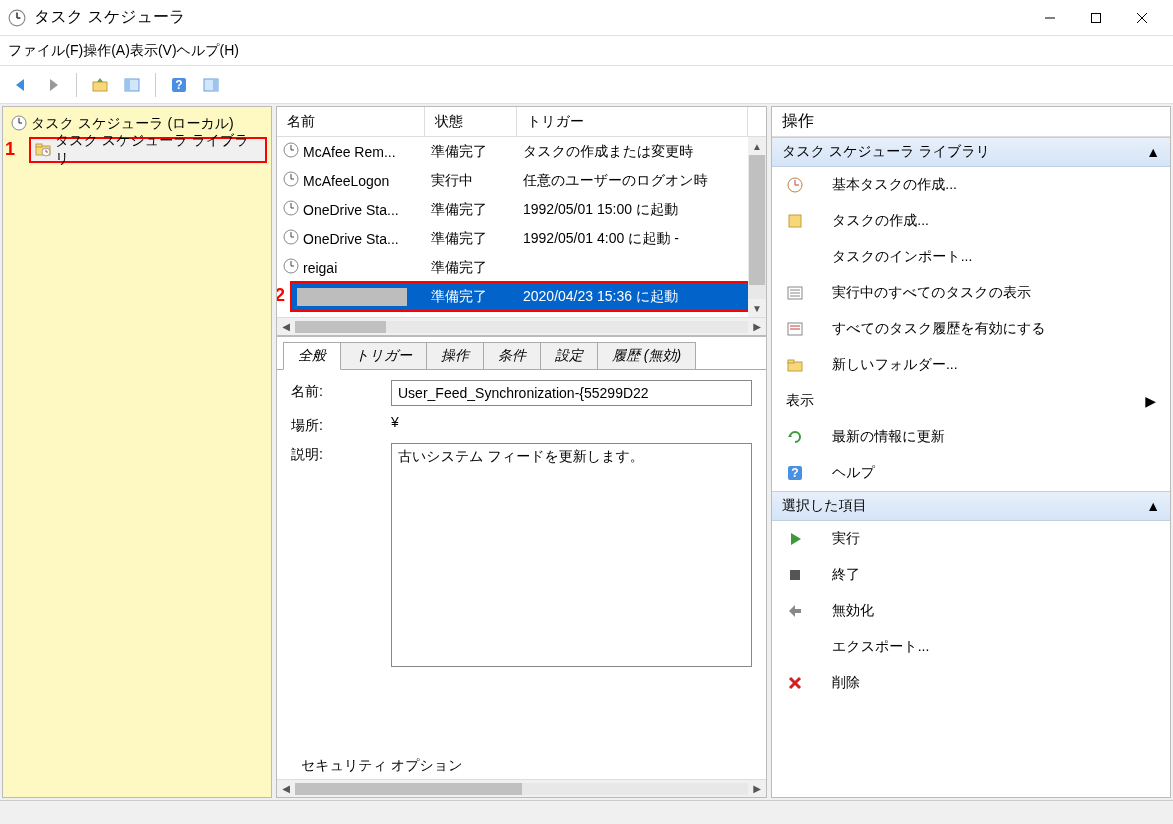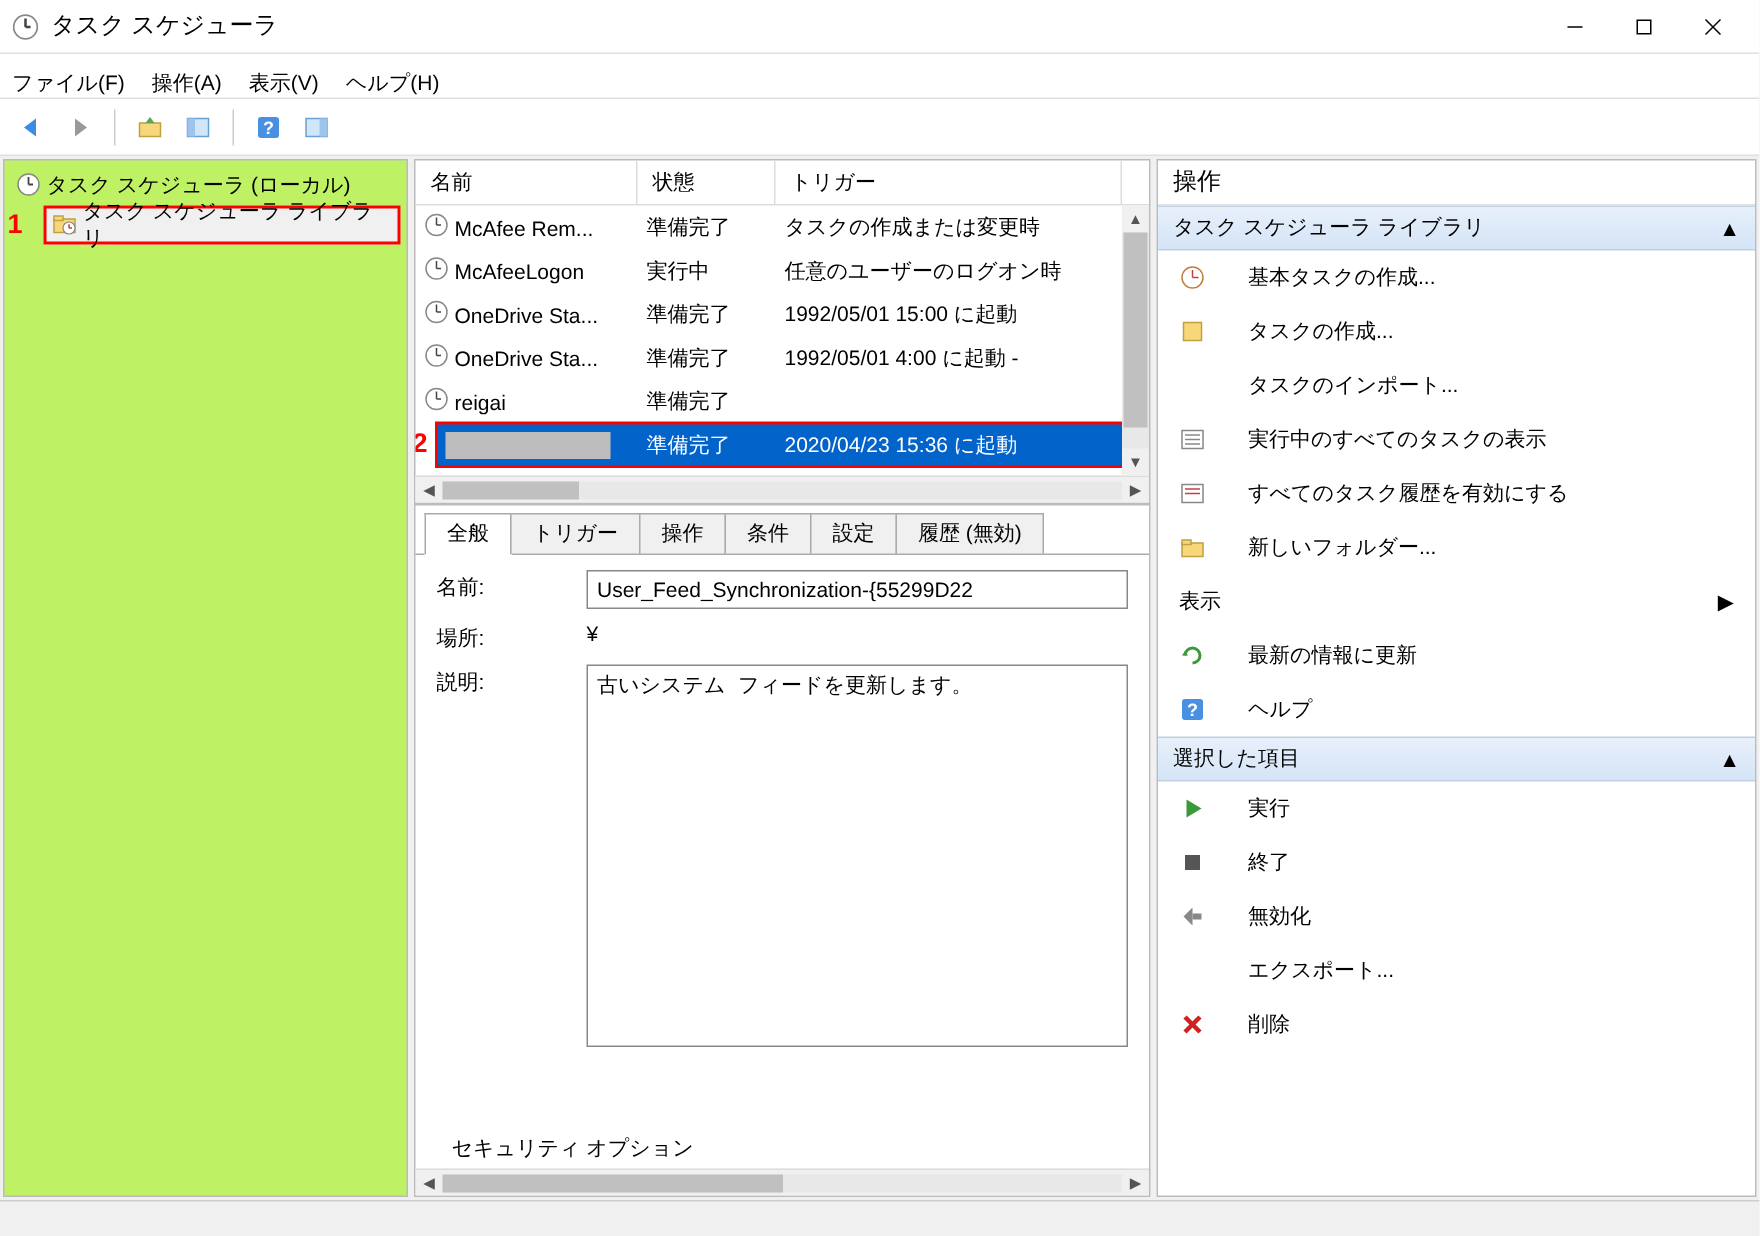--- a/index.html
+++ b/index.html
@@ -6,33 +6,33 @@
   body { font-family: "Meiryo UI", "Yu Gothic UI", "MS Gothic", sans-serif; font-size: 13px; background: #fff; color: #000; width: 1173px; height: 824px; overflow: hidden; display: flex; flex-direction: column; }
   
   
   .titlebar { height: 36px; display: flex; align-items: center; padding: 0 8px; border-bottom: 1px solid #e0e0e0; background: #fff; }
   .titlebar .app-icon { width: 18px; height: 18px; margin-right: 8px; }
   .titlebar .title { flex: 1; font-size: 16px; }
   .titlebar .win-btns { display: flex; gap: 0; }
   .titlebar .win-btn { width: 46px; height: 30px; display: flex; align-items: center; justify-content: center; font-size: 14px; }
   
   
-  .menubar { height: 30px; display: flex; align-items: flex-end; padding: 0 8px; border-bottom: 1px solid #e0e0e0; gap: 18px; }
+  .menubar { height: 30px; display: flex; align-items: center; padding: 0 8px; border-bottom: 1px solid #e0e0e0; }
   .menubar .menu-item { font-size: 14px; }
   
   
   .toolbar { height: 38px; display: flex; align-items: center; padding: 0 8px; border-bottom: 1px solid #e0e0e0; gap: 6px; }
   .toolbar .tb-btn { width: 26px; height: 26px; display: flex; align-items: center; justify-content: center; border: 1px solid transparent; }
   .toolbar .sep { width: 1px; height: 24px; background: #ccc; margin: 0 4px; }
   
   
   .main { flex: 1; display: flex; background: #f0f0f0; padding: 2px; gap: 4px; min-height: 0; }
   
   
-  .tree-panel { width: 270px; background: #bef264; border: 1px solid #bbb; padding: 4px; }
+  .tree-panel { width: 270px; background: #fef9c3; border: 1px solid #bbb; padding: 4px; }
   .tree-row { display: flex; align-items: center; gap: 4px; height: 26px; padding: 0 4px; font-size: 14px; }
   .tree-row.child { margin-left: 14px; }
   .tree-row.highlighted { border: 2px solid #ff0000; background: #f0f0f0; }
   .anno-num { position: absolute; color: #ff0000; font-weight: bold; font-size: 18px; }
   
   
   .center-panel { flex: 1; display: flex; flex-direction: column; gap: 0; min-width: 0; }
   .center-top, .center-bottom { background: #fff; border: 1px solid #bbb; position: relative; }
   .center-top { height: 230px; display: flex; flex-direction: column; }
   .center-bottom { flex: 1; display: flex; flex-direction: column; }
@@ -52,28 +52,28 @@
   .hscroll .sb-btn { width:18px; height:16px; display:flex;align-items:center;justify-content:center;font-size:10px;color:#555; }
   .hscroll .sb-track { flex:1; height:12px; background:#e8e8e8; position:relative; }
   .hscroll .sb-thumb { position:absolute; height:12px; background:#c0c0c0; }
   .vscroll { position:absolute; right:0; top:30px; bottom:18px; width:18px; background:#f0f0f0; display:flex; flex-direction:column; }
   .vscroll .sb-btn { height:18px; display:flex;align-items:center;justify-content:center;font-size:10px;color:#555; }
   .vscroll .sb-track { flex:1; background:#e8e8e8; position:relative; }
   .vscroll .sb-thumb { position:absolute; width:16px; left:1px; background:#c0c0c0; }
   
   
   .tabbar { display:flex; height: 32px; align-items:flex-end; padding-left: 6px; font-size:14px; }
-  .tabbar .tab { padding: 4px 14px; border:1px solid #aaa; border-bottom:none; background:#f0f0f0; margin-right:-1px; position:relative; }
+  .tabbar .tab { padding: 4px 14px; border:1px solid #aaa; border-bottom:none; background:#f0f0f0; margin-right:-1px; position:relative;font-style:italic; }
   .tabbar .tab.active { background:#fff; z-index:2; border-bottom:1px solid #fff; margin-bottom:-1px; }
   .tab-content { flex:1; border-top:1px solid #aaa; padding: 10px 14px; overflow:hidden; position:relative; display:flex; flex-direction:column; }
   .form-row { display:flex; align-items:flex-start; margin-bottom: 8px; font-size:14px; }
   .form-row .lbl { width: 100px; padding-top:3px; }
   .form-row .val { flex:1; }
   .form-row input[type=text] { width:100%; height:26px; border:1px solid #888; padding:0 6px; font-size:14px; font-family:inherit; }
-  .form-row textarea { width:100%; border:1px solid #888; padding:4px 6px; font-size:14px; font-family:Liberation Mono, monospace; resize:none; height: 255px; }
+  .form-row textarea { width:100%; border:1px solid #888; padding:4px 6px; font-size:14px; font-family:Liberation Sans, sans-serif; resize:none; height: 224px; }
   .section-label { font-size:14px; margin-top: 8px; padding-left: 10px; }
   
   
   .actions-panel { width: 400px; background: #fff; border: 1px solid #bbb; display:flex; flex-direction:column; }
   .actions-header { height: 30px; padding: 4px 10px; font-size: 16px; border-bottom:1px solid #ddd; }
   .actions-body { flex:1; overflow-y:auto; }
   .action-group-hdr { background: linear-gradient(#e8f0fb,#d4e4f7); height: 30px; display:flex; align-items:center; padding:0 10px; font-size:14px; border-bottom:1px solid #c0d0e0; border-top:1px solid #c0d0e0; justify-content:space-between; }
   .action-item { height: 36px; display:flex; align-items:center; padding:0 14px; gap: 28px; font-size:14px; }
   .action-item .a-icon { width:18px; height:18px; display:flex; align-items:center; justify-content:center; }
   .action-item.submenu { justify-content:space-between; }

